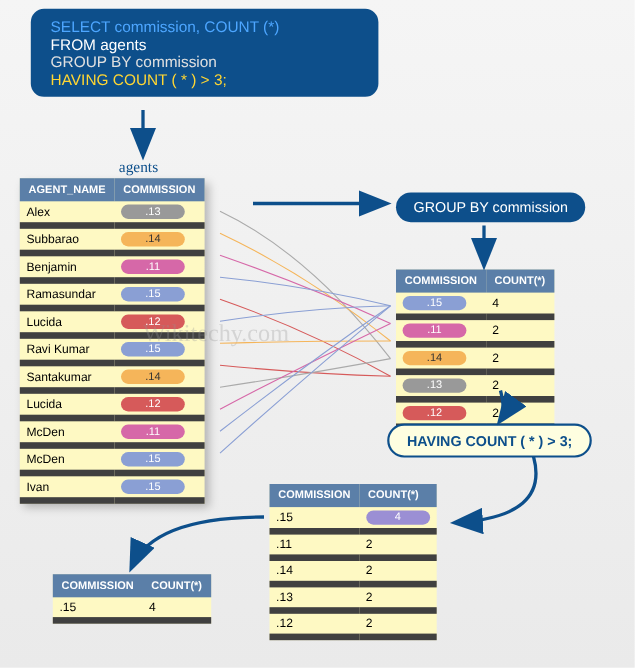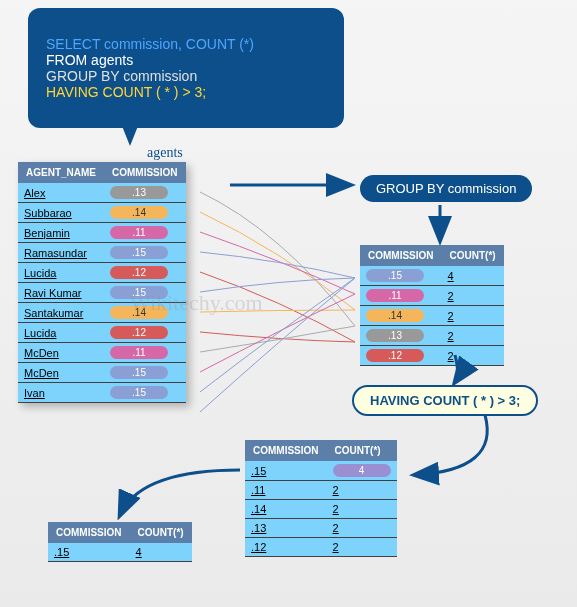--- a/index.html
+++ b/index.html
@@ -8,60 +8,58 @@
   font-family: Arial, sans-serif;
   background: linear-gradient(to bottom, #f5f5f5, #eaeaea);
   width: 557px;
   height: 587px;
   position: relative;
   border-radius: 8px;
 }
 .sql-box {
   background: #0d4f8b;
   border-radius: 12px;
-  padding: 28px 18px;
+  padding: 8px 18px;
   color: white;
   font-size: 14px;
   font-family: Arial, sans-serif;
   position: absolute;
   top: 8px;
   left: 28px;
   width: 280px;
 }
 .sql-select { color: #4da6ff; }
 .sql-from { color: #ffffff; }
 .sql-group { color: #e0e0e0; }
 .sql-having { color: #ffd633; }
 
 .table-label {
   color: #0d4f8b;
   font-size: 14px;
   font-family: serif;
   position: absolute;
-  margin-left: 39px;
 }
 
 .data-table {
   border-collapse: collapse;
-  background: #7dd3fc;
+  background: #fef9c3;
   font-size: 11px;
   position: absolute;
 }
 .data-table th {
   background: #5b7fa8;
   color: white;
   padding: 5px 8px;
   font-weight: bold;
   text-align: left;
   font-size: 10px;
 }
 .data-table td {
   padding: 3px 6px;
-  border-bottom: 1px solid #404040;
-  text-decoration: underline;
+  border-bottom: 6px solid #404040;
 }
 .shadow {
   box-shadow: 4px 4px 8px rgba(0,0,0,0.25);
 }
 
 .pill {
   display: inline-block;
   border-radius: 10px;
   padding: 1px 14px;
   font-size: 10px;

